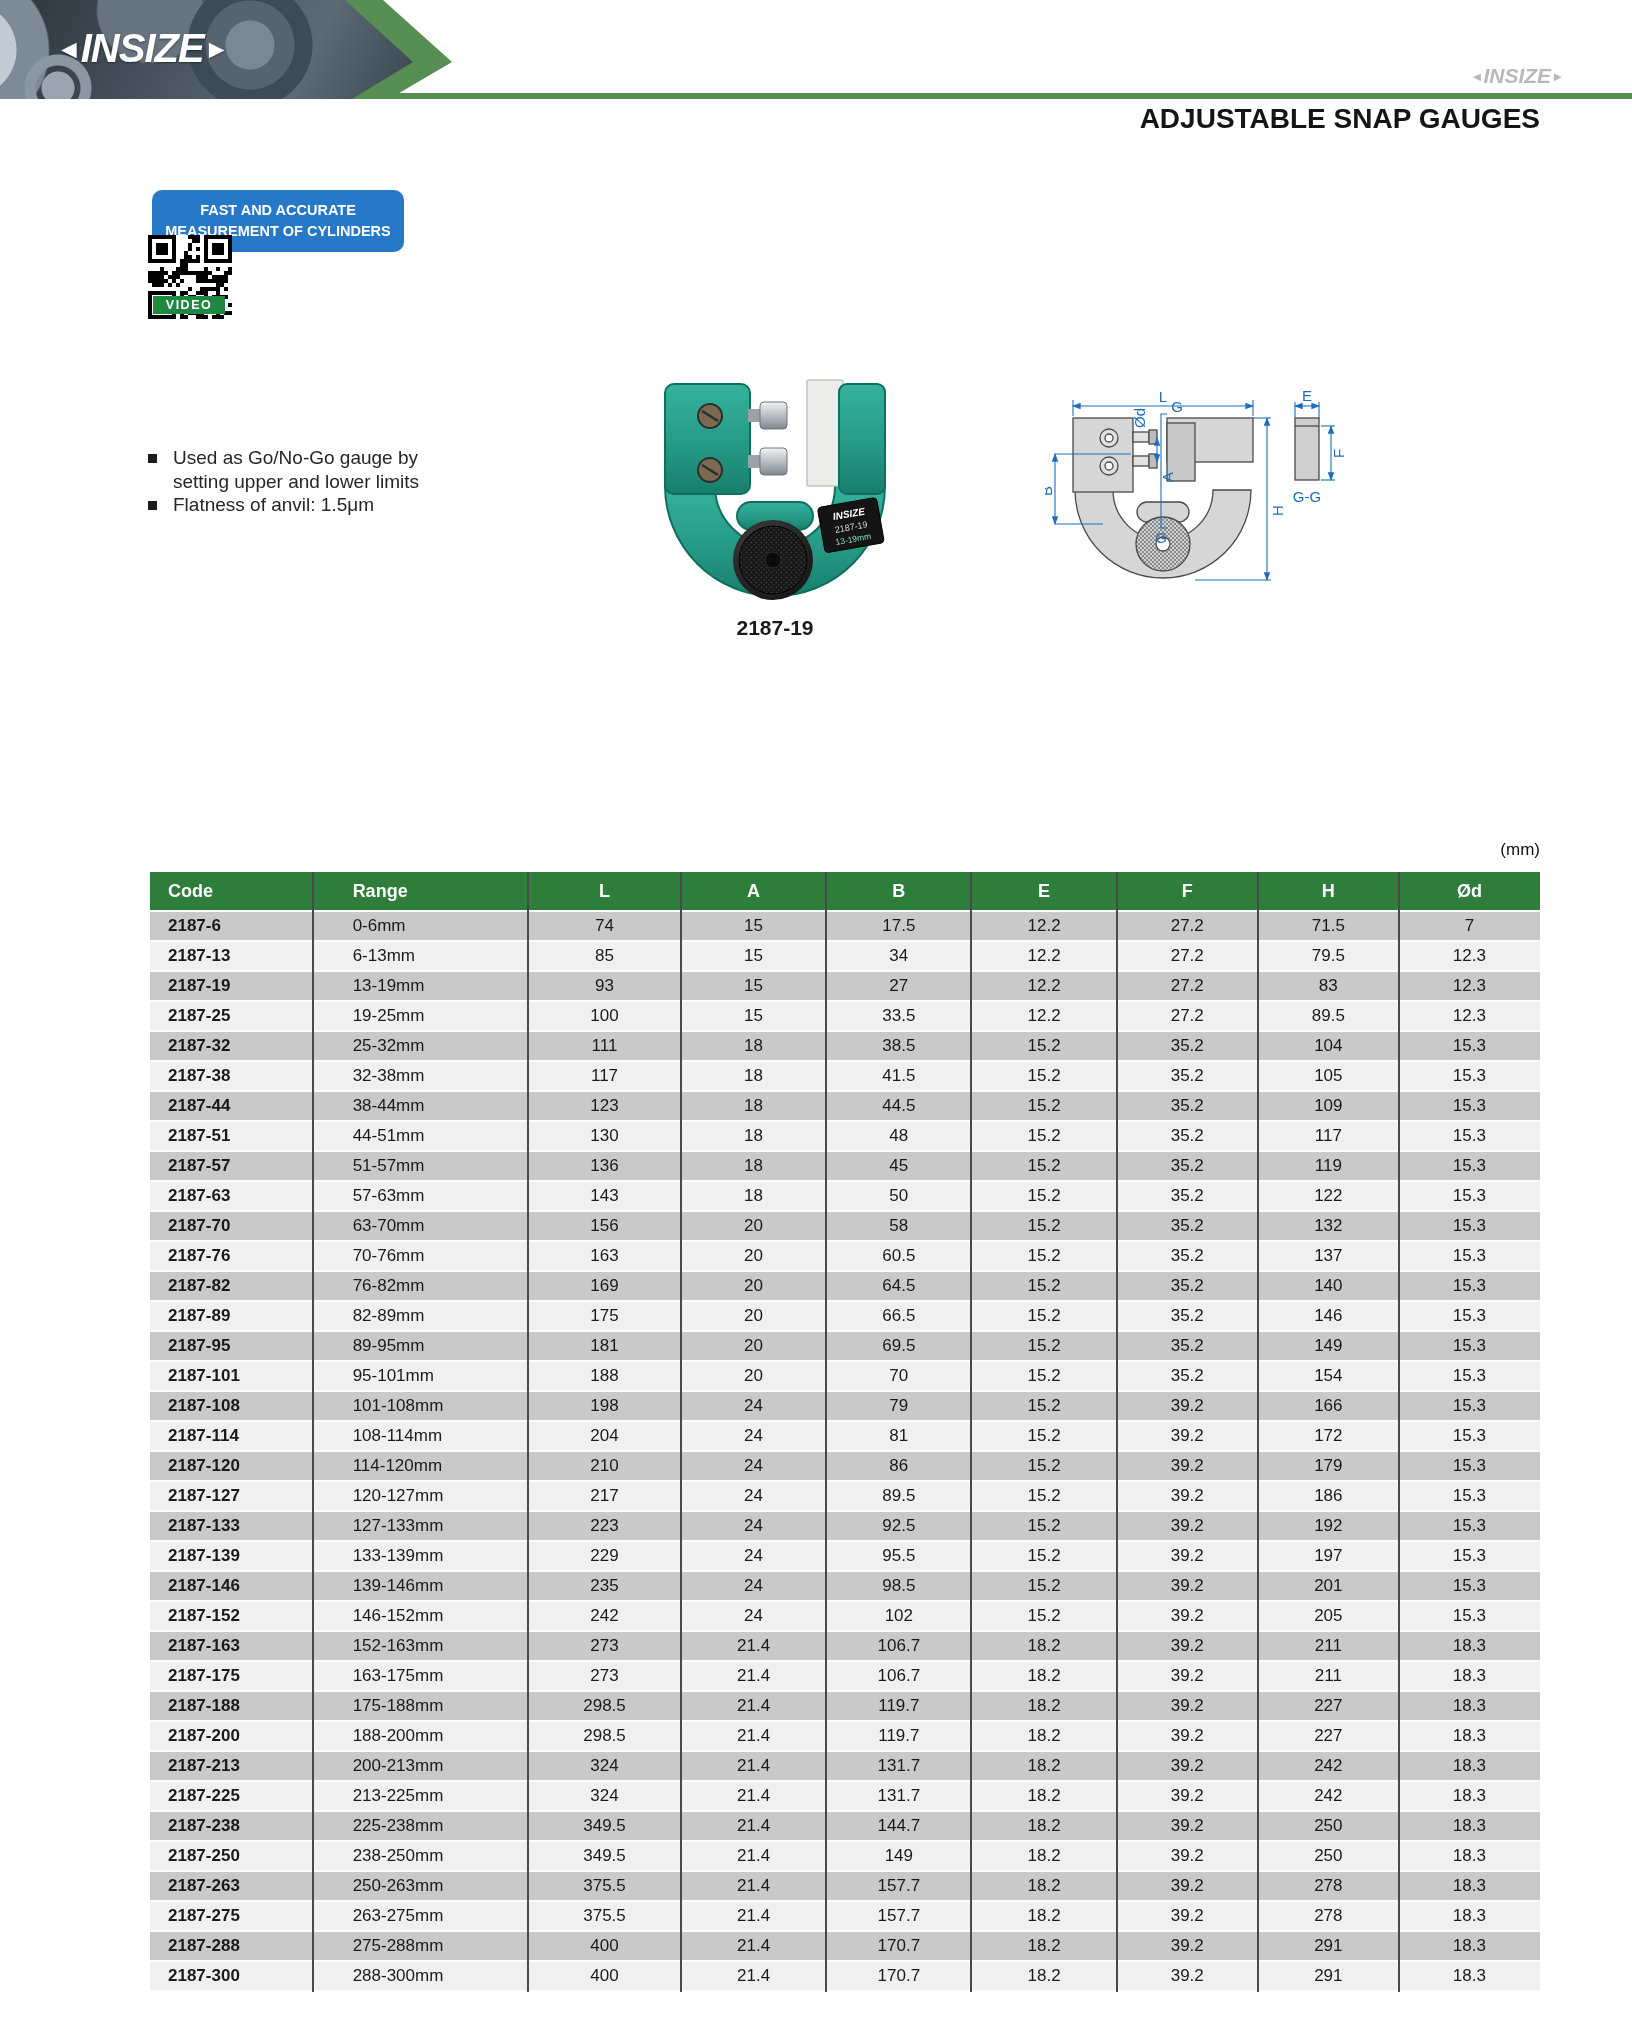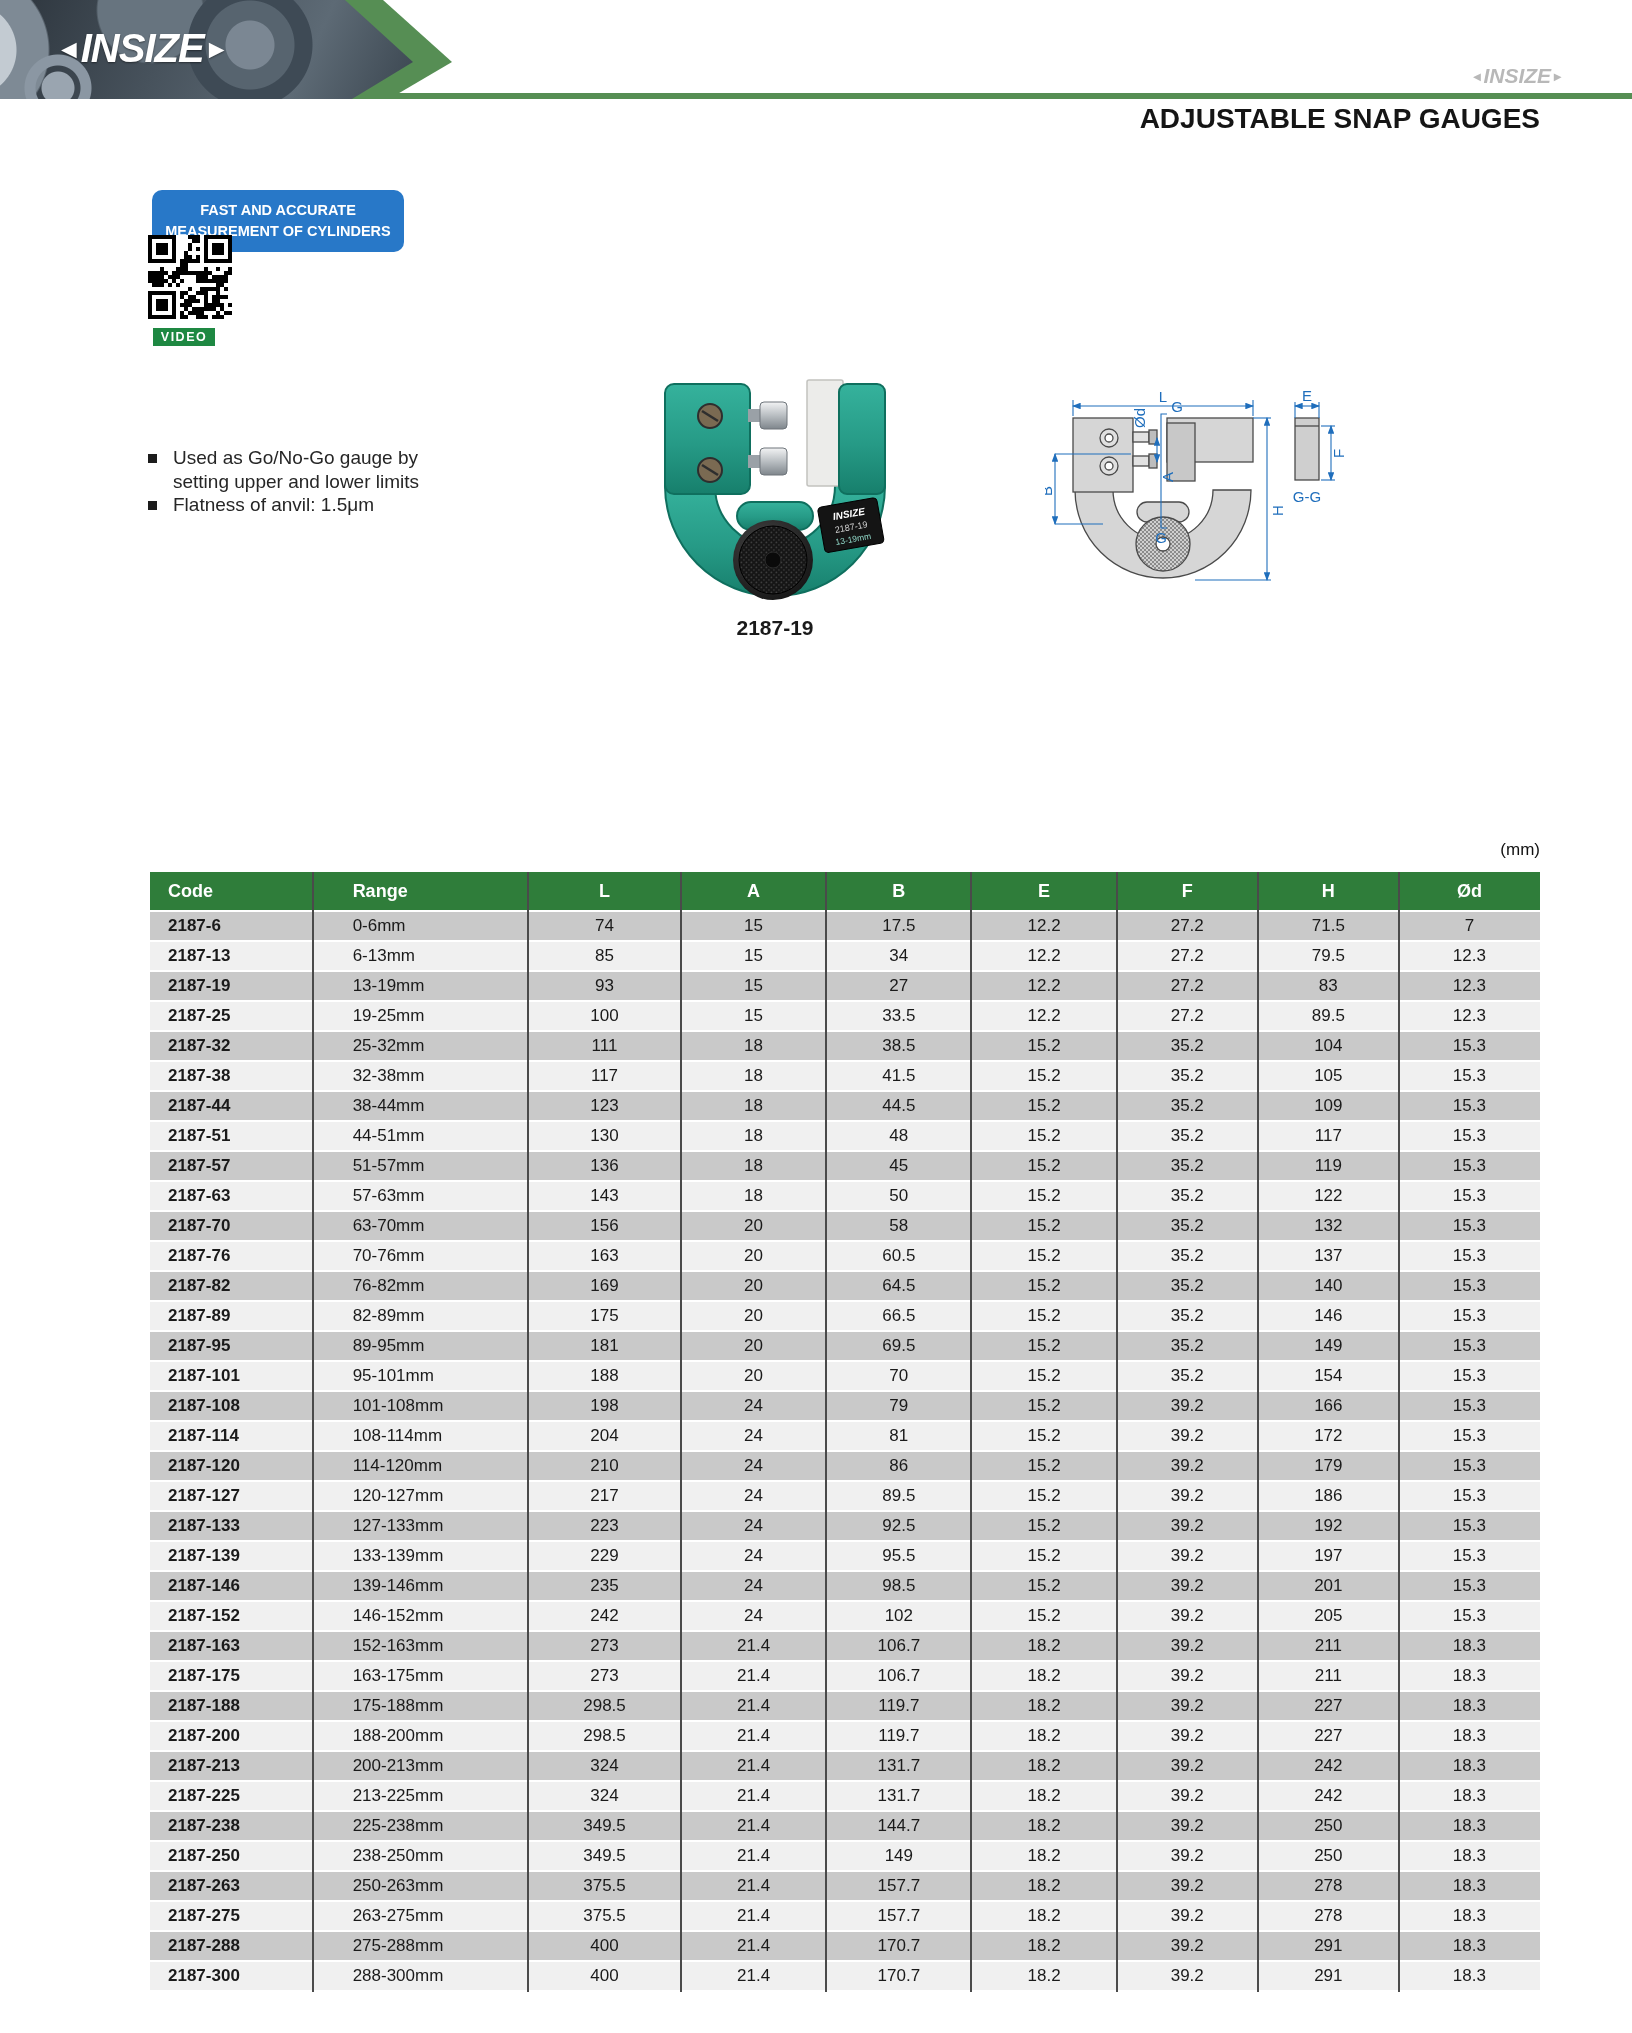--- a/index.html
+++ b/index.html
@@ -32,21 +32,21 @@
 
   
   .badge { position:absolute; left:152px; top:142px; width:252px; height:62px;
     background:#2878c8; border-radius:10px; color:#ffffff; font-weight:bold;
     font-size:14.5px; line-height:1.45; display:flex; flex-direction:column;
     align-items:center; justify-content:center; text-align:center;margin-top:48px; }
 
   
   .qr-wrap { position:absolute; left:148px; top:235px; width:84px; height:96px; }
   .qr-wrap svg { display:block; }
-  .video-banner { position:absolute; left:5px; top:93px; width:62px; height:18px;
+  .video-banner { position:absolute; left:5px; top:61px; width:72px; height:18px;
     background:#1e8842; color:#ffffff; font-weight:bold; font-size:12.5px;
     letter-spacing:1.5px; display:flex; align-items:center; justify-content:center; }
 
   
   .features { position:absolute; left:148px; top:446px; font-size:19px; color:#262626; }
   .feat { display:flex; }
   .fbullet { width:9px; height:9px; background:#1c1c1c; margin:8px 16px 0 0; flex:0 0 9px; }
   .ftext div { line-height:23.5px; }
 
   

